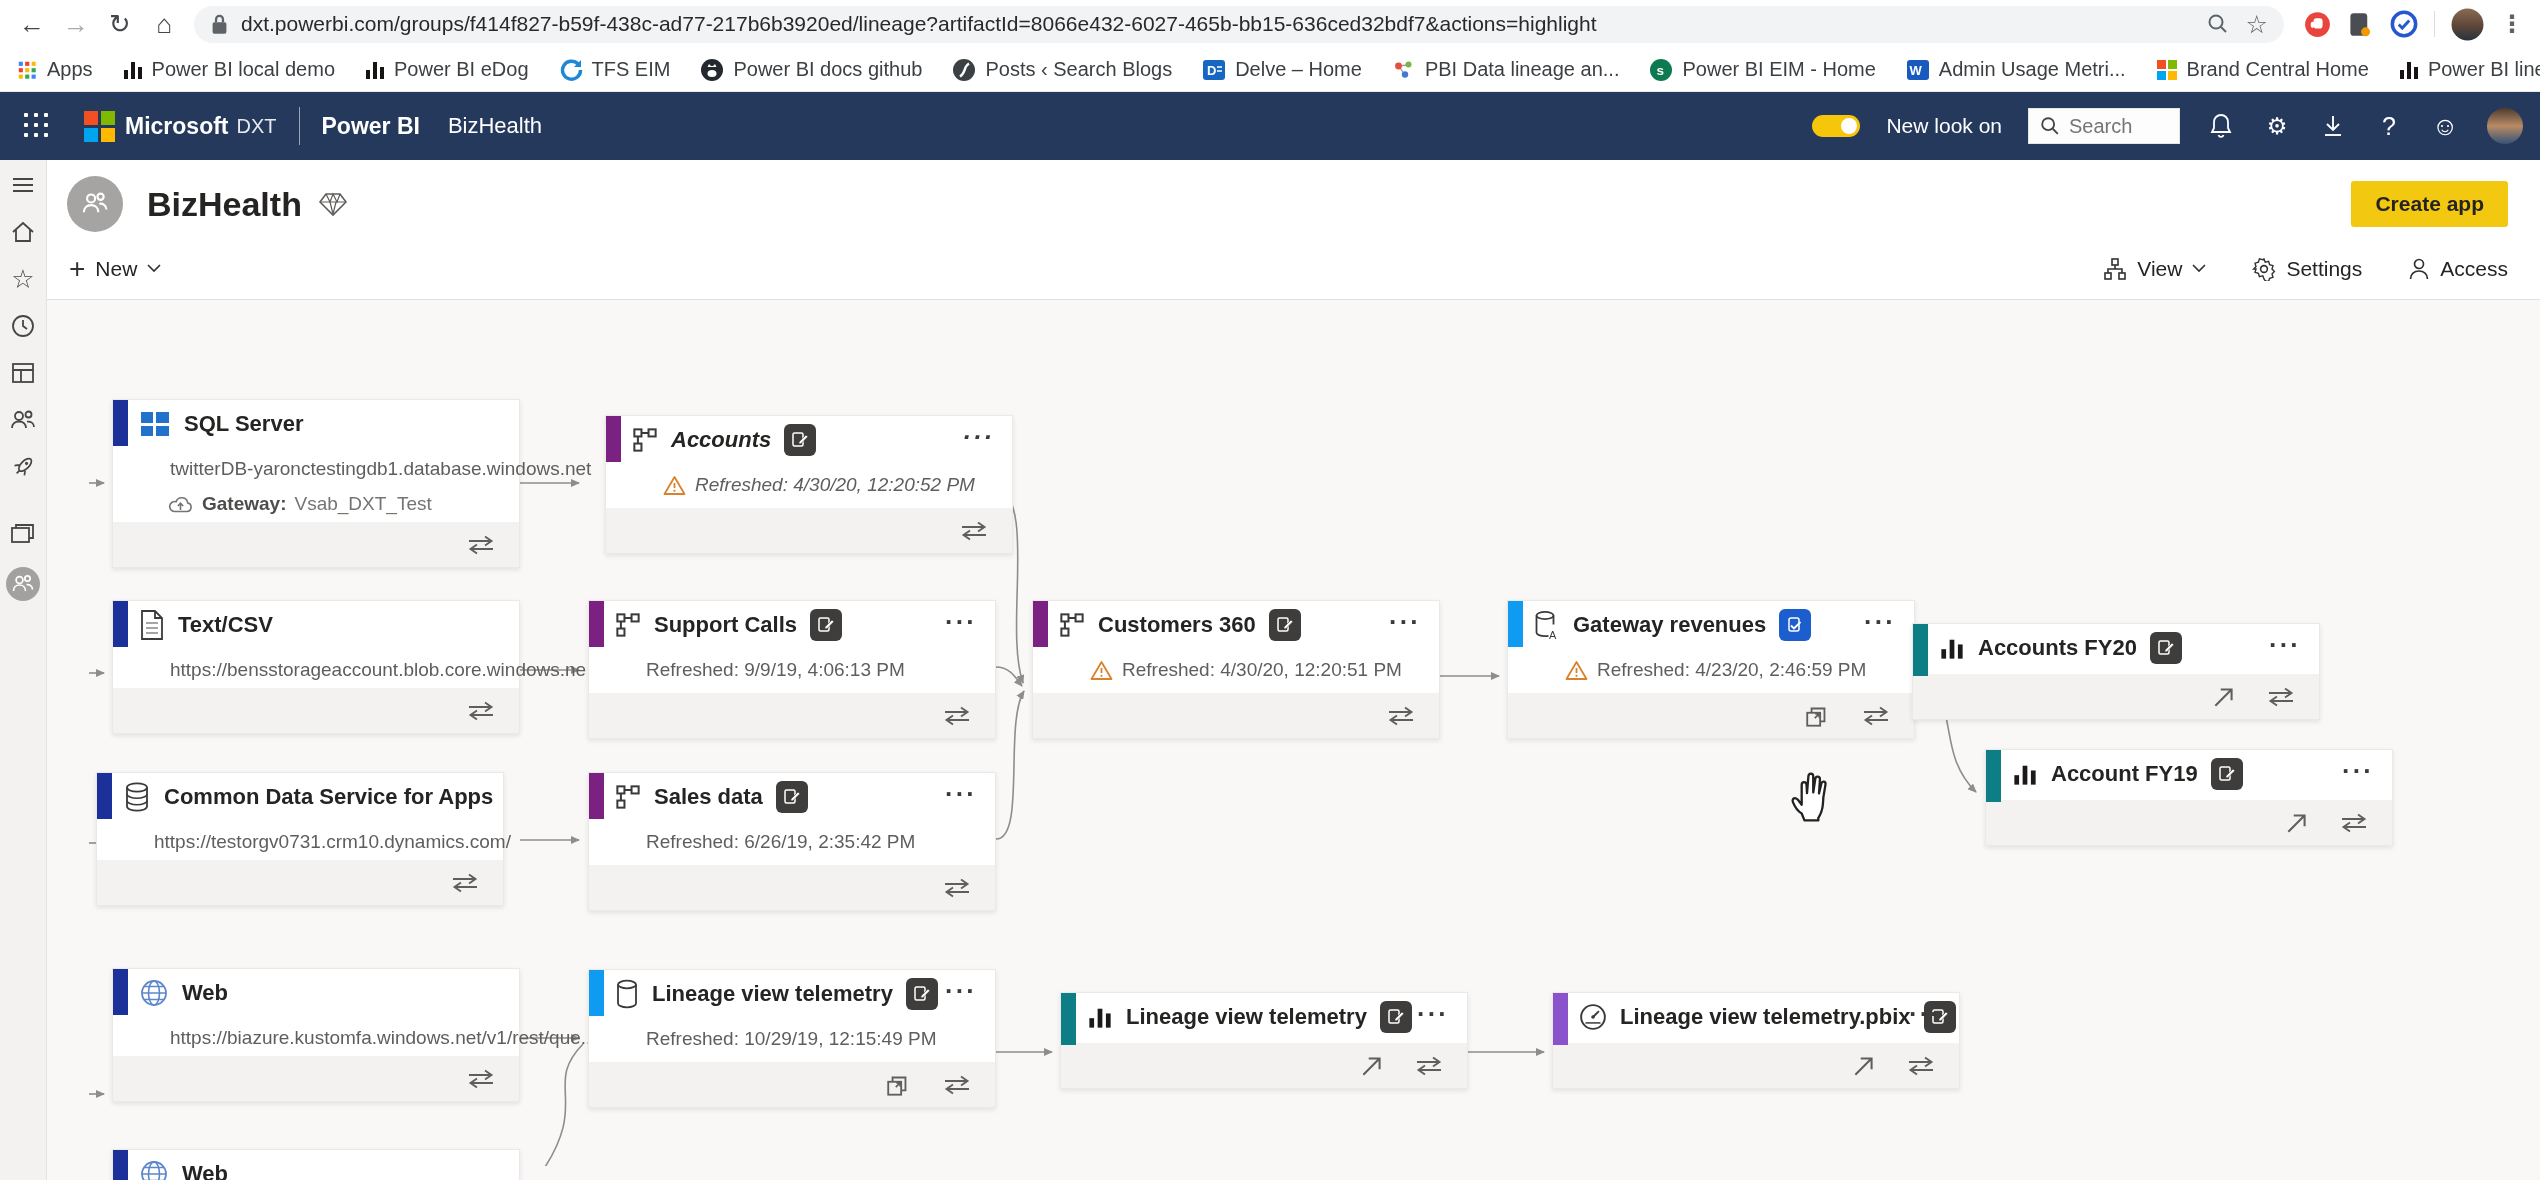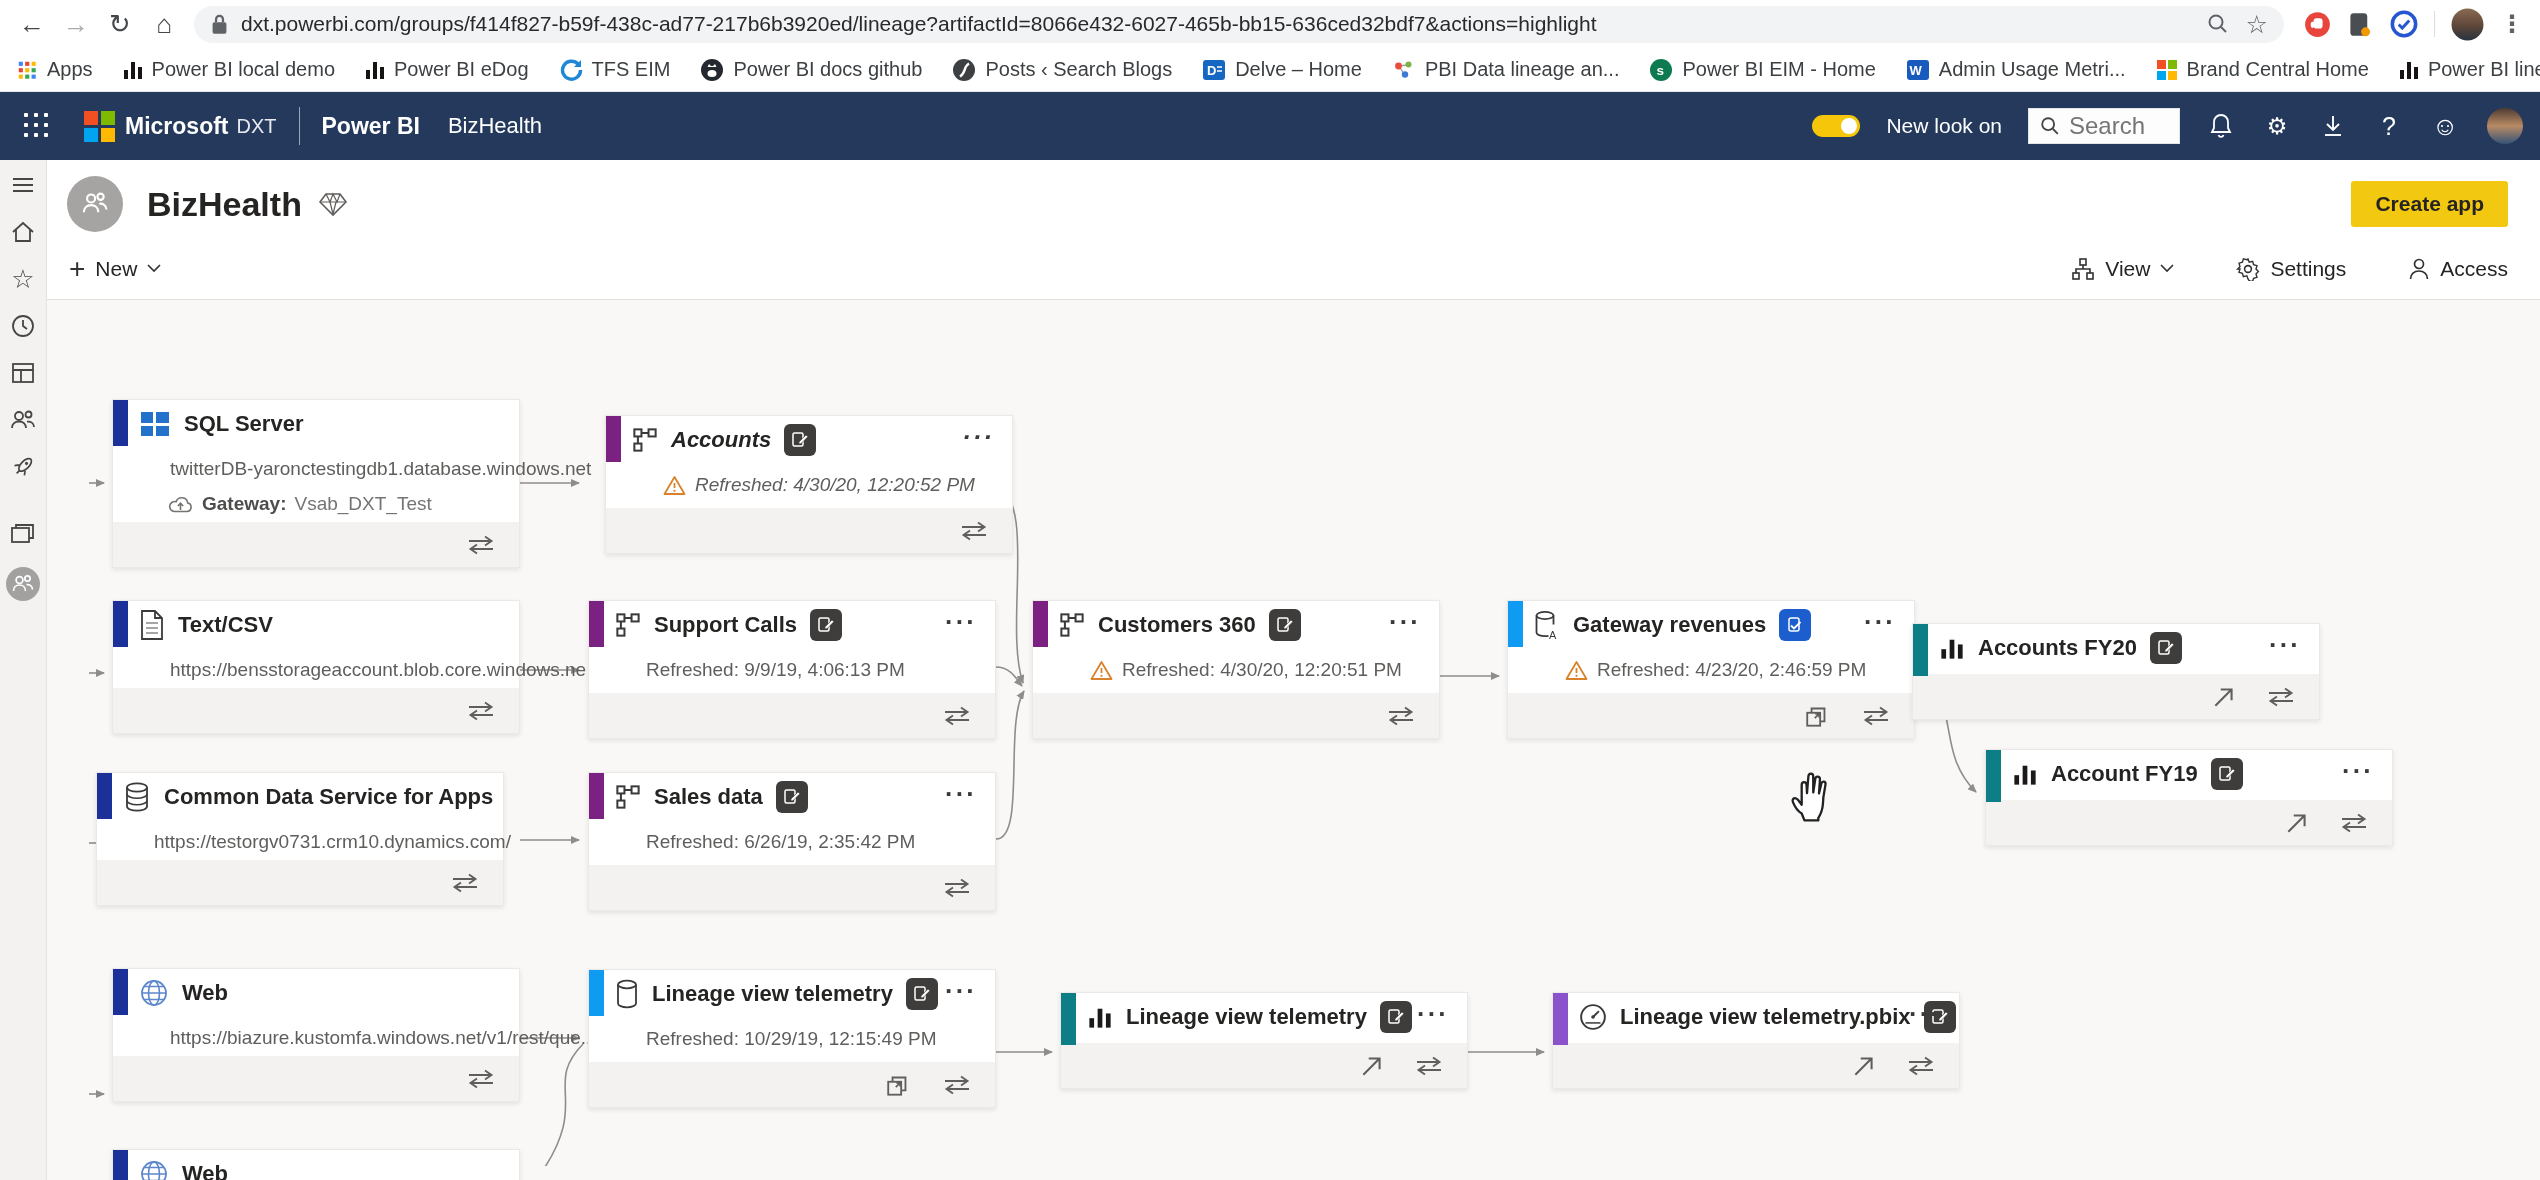--- a/index.html
+++ b/index.html
@@ -28,38 +28,38 @@
   .brandtxt { font-size:23px; font-weight:700; }
   .envtxt { font-size:20px; font-weight:400; margin-left:8px; color:#e8eaf0;}
   .hdiv { width:1px; height:38px; background:rgba(255,255,255,.55); margin:0 22px; }
   .apptxt { font-size:23px; font-weight:700; }
   .wstxt { font-size:22px; margin-left:28px; font-weight:400;}
   .hright { margin-left:auto; display:flex; align-items:center; gap:26px; }
   .toggle { width:48px; height:22px; border-radius:11px; position:relative; }
   .toggle i { position:absolute; right:3px; top:3px; width:16px; height:16px; background:#fff; border-radius:50%; }
   .newlook { font-size:21px; }
   .hsearch { width:152px; height:36px; background:#fdfdfd; border:1px solid #e4e4e4; display:flex; align-items:center; padding:0 10px; gap:8px; }
-  .hsearch input { border:0; outline:0; background:transparent; width:100px; font-size:24px; color:#605e5c; font-family:inherit;}
+  .hsearch input { border:0; outline:0; background:transparent; width:100px; font-size:20px; color:#605e5c; font-family:inherit;}
   .hic { width:30px; height:30px; display:flex; align-items:center; justify-content:center; font-size:23px; color:#fff;}
 
   
   .frame { display:flex; height:1020px; position:relative; z-index:2;}
   .rail { width:47px; background:#f3f2f1; border-right:1px solid #e5e3e1; display:flex; flex-direction:column; align-items:center; padding-top:10px; gap:17px; z-index:4;}
   .ritem { width:30px; height:30px; display:flex; align-items:center; justify-content:center; color:#484644;}
   .main { flex:1; display:flex; flex-direction:column; background:#fff;}
 
   .wshead { display:flex; align-items:center; padding:16px 32px 6px 20px; background:#fff;}
   .wsavatar { width:56px; height:56px; border-radius:50%; background:#a6a4a2; display:flex; align-items:center; justify-content:center;}
   .wstitle { font-size:34px; font-weight:600; color:#252423; margin-left:24px; }
   .diamond { margin-left:16px; display:flex;}
   .createapp { margin-left:auto; border:0; background:#f2c811; color:#252423; font-size:21px; font-weight:600; padding:11px 24px; border-radius:3px; font-family:inherit;}
 
   .wstools { display:flex; align-items:center; height:62px; padding:0 32px 0 22px; border-bottom:1px solid #e1dfdd; background:#fff;}
   .tbtn { display:flex; align-items:center; gap:10px; font-size:21px; color:#252423; }
-  .tright { margin-left:auto; display:flex; align-items:center; gap:62px; }
+  .tright { margin-left:auto; display:flex; align-items:center; gap:46px; }
   .plus { font-size:28px; font-weight:300; color:#323130; line-height:1;}
 
   .canvas { flex:1; position:relative; background:#f9f8f7; overflow:hidden;}
   #edges { position:absolute; left:0; top:0; pointer-events:none; }
 
   
   .card { position:absolute; background:#fff; border:1px solid #ebe9e7; box-shadow:0 2px 5px rgba(0,0,0,.09); }
   .accent { position:absolute; left:0; top:0; width:15px; }
   .cbody { position:relative; padding:0 0 0 26px; }
   .trow { display:flex; align-items:center; height:48px; gap:13px; padding-right:56px;}

